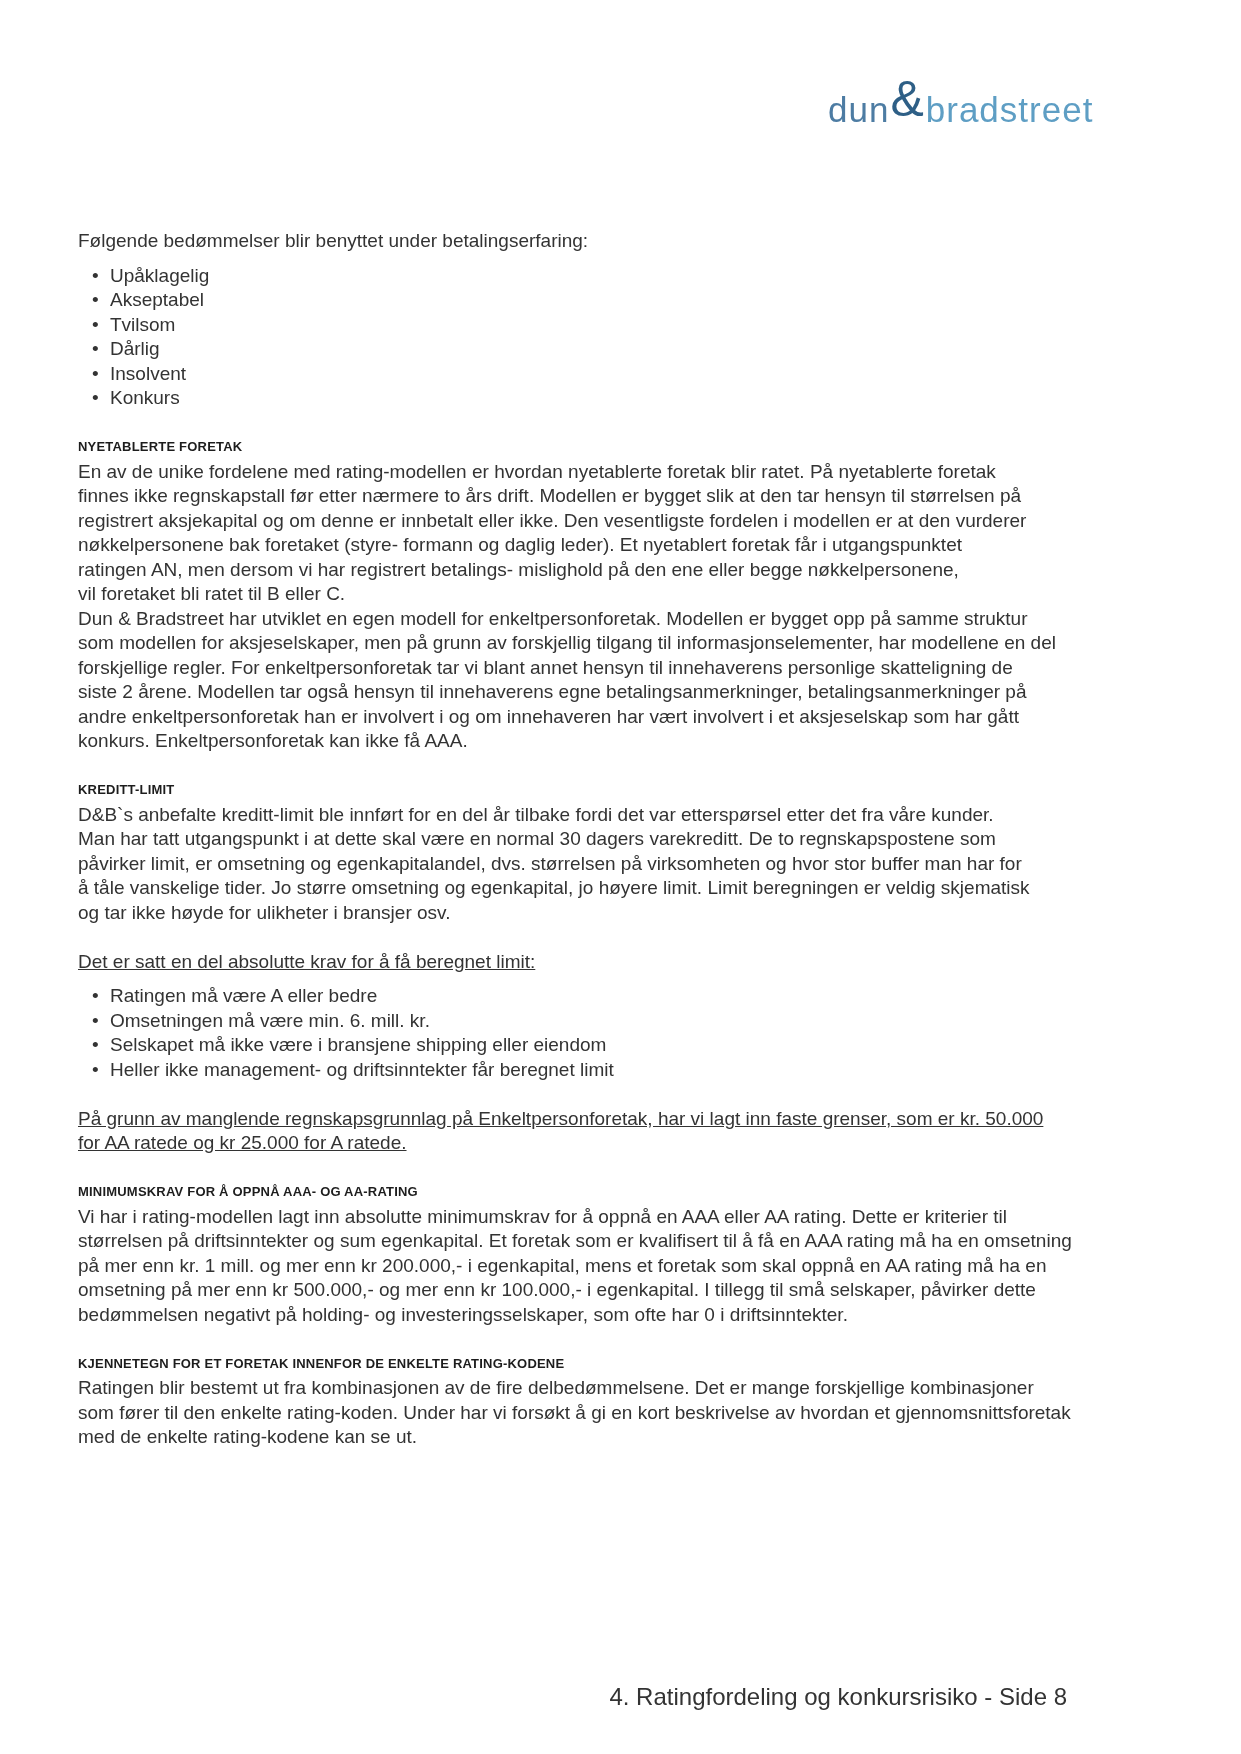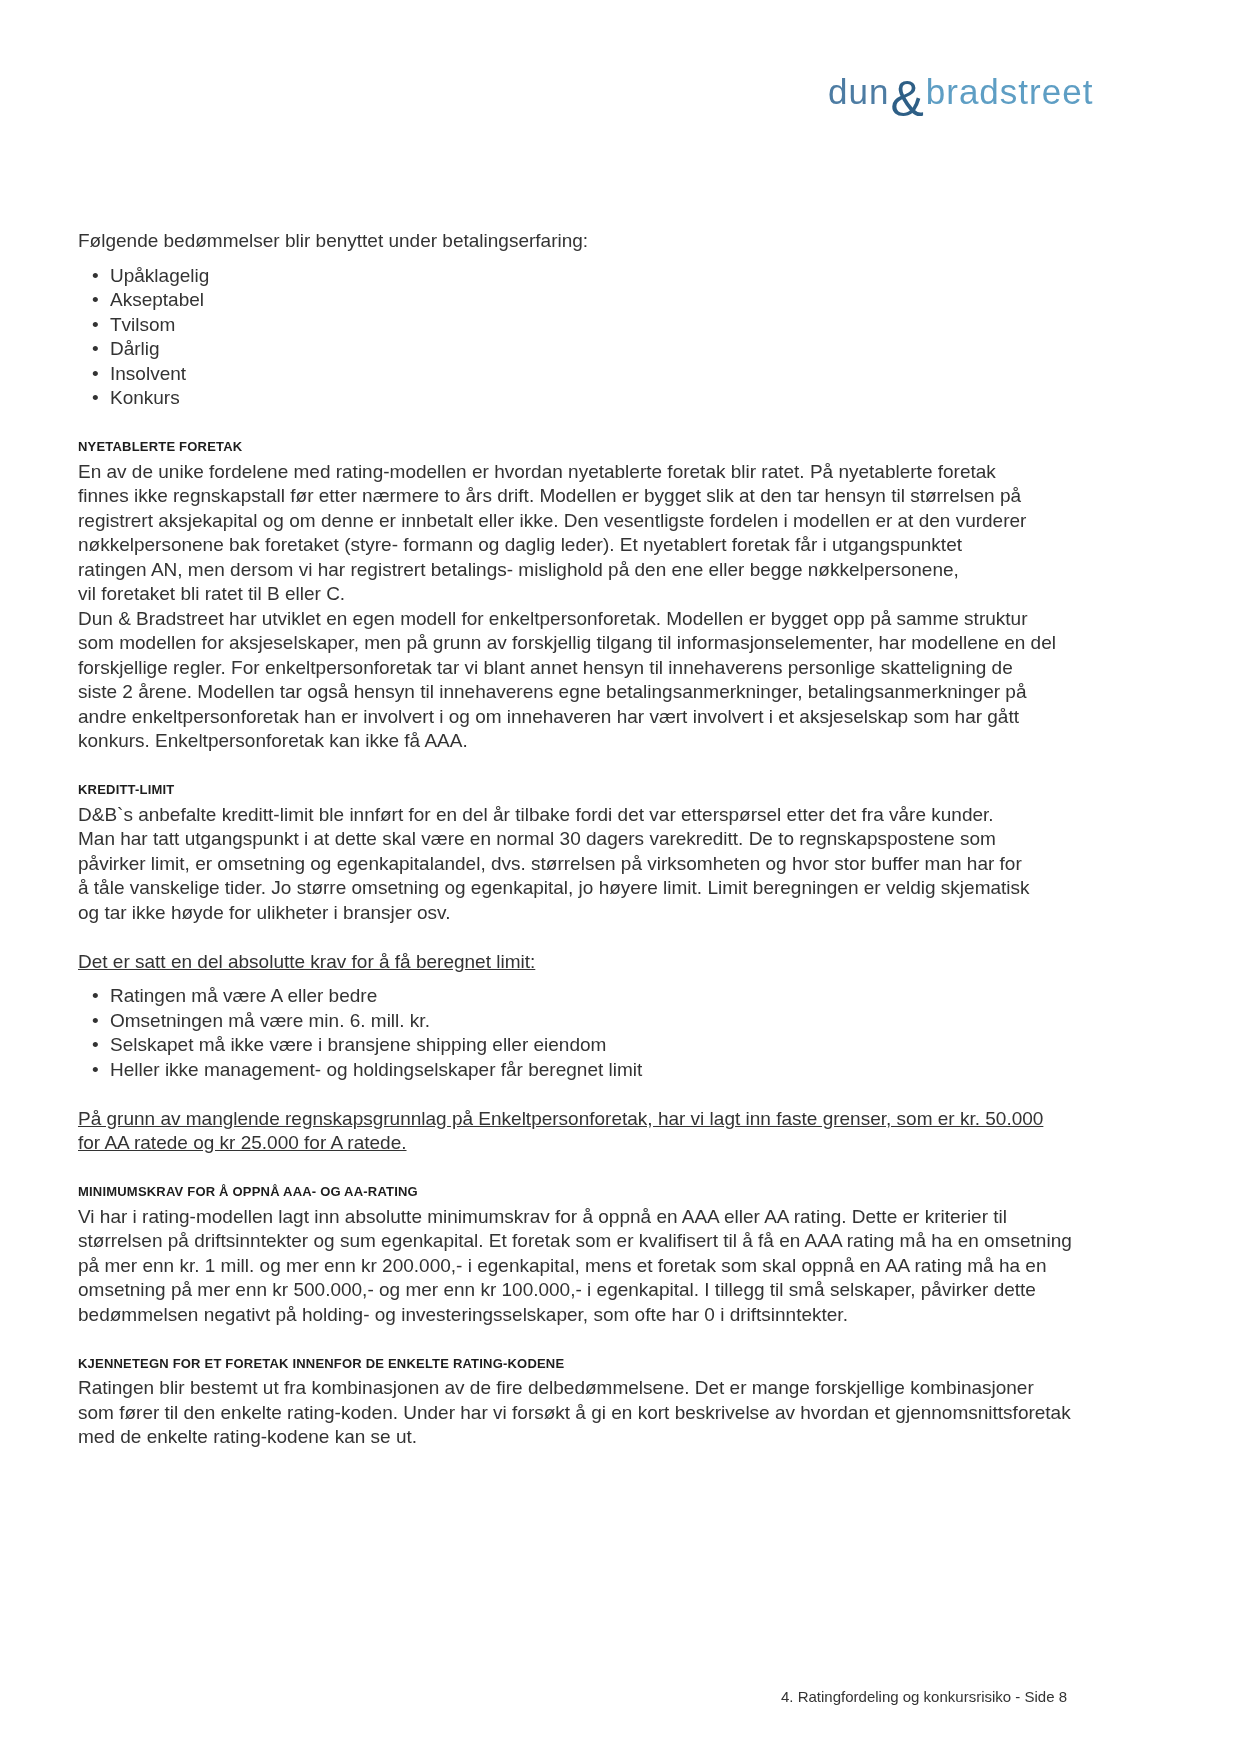--- a/index.html
+++ b/index.html
@@ -12,21 +12,21 @@
     color: #333333;
     overflow: hidden;
   }
 
   
   .logo {
     position: absolute;
     left: 828px;
     top: 72px;
     display: flex;
-    align-items: flex-start;
+    align-items: flex-end;
     font-size: 35px;
     letter-spacing: 1px;
     white-space: nowrap;
   }
   .logo .amp {
     font-size: 50px;
     font-weight: 400;
     margin: 0 1px;
     position: relative;
     top: -2px;
@@ -58,21 +58,21 @@
     position: absolute;
     left: 4px;
     top: 0;
   }
 
   
   .footer {
     position: absolute;
     top: 1685px;
     right: 174px;
-    font-size: 15px;
+    font-size: 24px;
     line-height: 24.5px;
     color: #333333;
     white-space: nowrap;
   }
 </style>
 </head>
 <body>
 
 <div class="page">
 
@@ -114,21 +114,21 @@
 Man har tatt utgangspunkt i at dette skal være en normal 30 dagers varekreditt. De to regnskapspostene som
 påvirker limit, er omsetning og egenkapitalandel, dvs. størrelsen på virksomheten og hvor stor buffer man har for
 å tåle vanskelige tider. Jo større omsetning og egenkapital, jo høyere limit. Limit beregningen er veldig skjematisk
 og tar ikke høyde for ulikheter i bransjer osv.</p>
 
     <p class="gap-before">Det er satt en del absolutte krav for å få beregnet limit:</p>
     <ul class="bullets">
       <li>Ratingen må være A eller bedre</li>
       <li>Omsetningen må være min. 6. mill. kr.</li>
       <li>Selskapet må ikke være i bransjene shipping eller eiendom</li>
-      <li>Heller ikke management- og holdingselskaper får beregnet limit</li>
+      <li>Heller ikke management- og driftsinntekter får beregnet limit</li>
     </ul>
 
     <p class="gap-before">På grunn av manglende regnskapsgrunnlag på Enkeltpersonforetak, har vi lagt inn faste grenser, som er kr. 50.000
 for AA ratede og kr 25.000 for A ratede.</p>
 
     <h2>MINIMUMSKRAV FOR Å OPPNÅ AAA- OG AA-RATING</h2>
     <p>Vi har i rating-modellen lagt inn absolutte minimumskrav for å oppnå en AAA eller AA rating. Dette er kriterier til
 størrelsen på driftsinntekter og sum egenkapital. Et foretak som er kvalifisert til å få en AAA rating må ha en omsetning
 på mer enn kr. 1 mill. og mer enn kr 200.000,- i egenkapital, mens et foretak som skal oppnå en AA rating må ha en
 omsetning på mer enn kr 500.000,- og mer enn kr 100.000,- i egenkapital. I tillegg til små selskaper, påvirker dette

